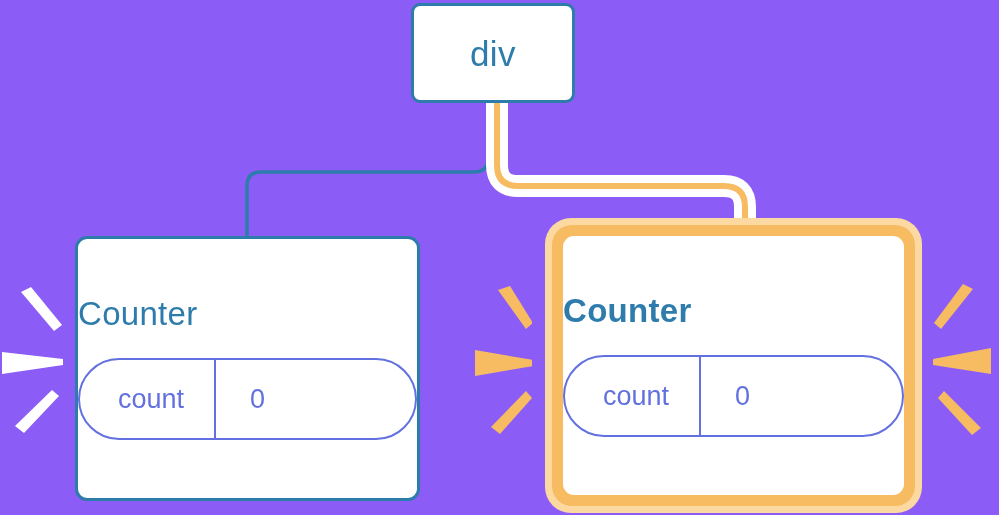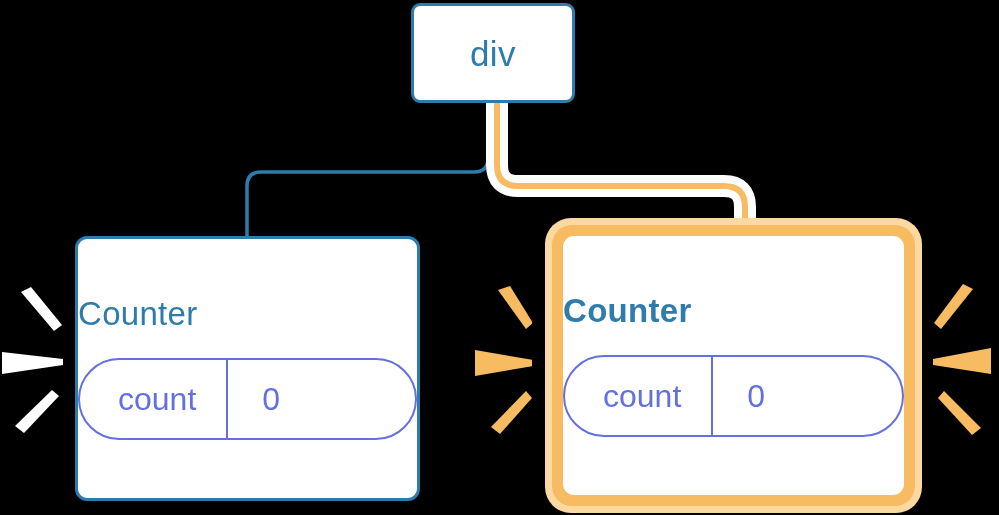--- a/index.html
+++ b/index.html
@@ -15,21 +15,21 @@
     font-family: "Liberation Sans", sans-serif;
     position: relative;
   }
 
   #stage {
     position: absolute;
     left: 0;
     top: 0;
     width: 999px;
     height: 515px;
-    background: #000000;
+    background: #8b5cf6;
   }
 
   
   #wires {
     position: absolute;
     left: 0;
     top: 0;
     width: 999px;
     height: 515px;
     pointer-events: none;
@@ -138,21 +138,21 @@
     height: 82px;
     box-sizing: border-box;
     overflow: hidden;
     background: #ffffff;
   }
   .pill-key, .pill-val {
     display: flex;
     align-items: center;
     justify-content: center;
     color: #6270e0;
-    font-size: 32px;
+    font-size: 27px;
     line-height: 1;
     box-sizing: border-box;
   }
   .pill-key {
     padding: 0 30px 0 38px;
   }
   .pill-val {
     border-left: 2px solid #6270e0;
     padding: 0 34px;
     min-width: 40px;

